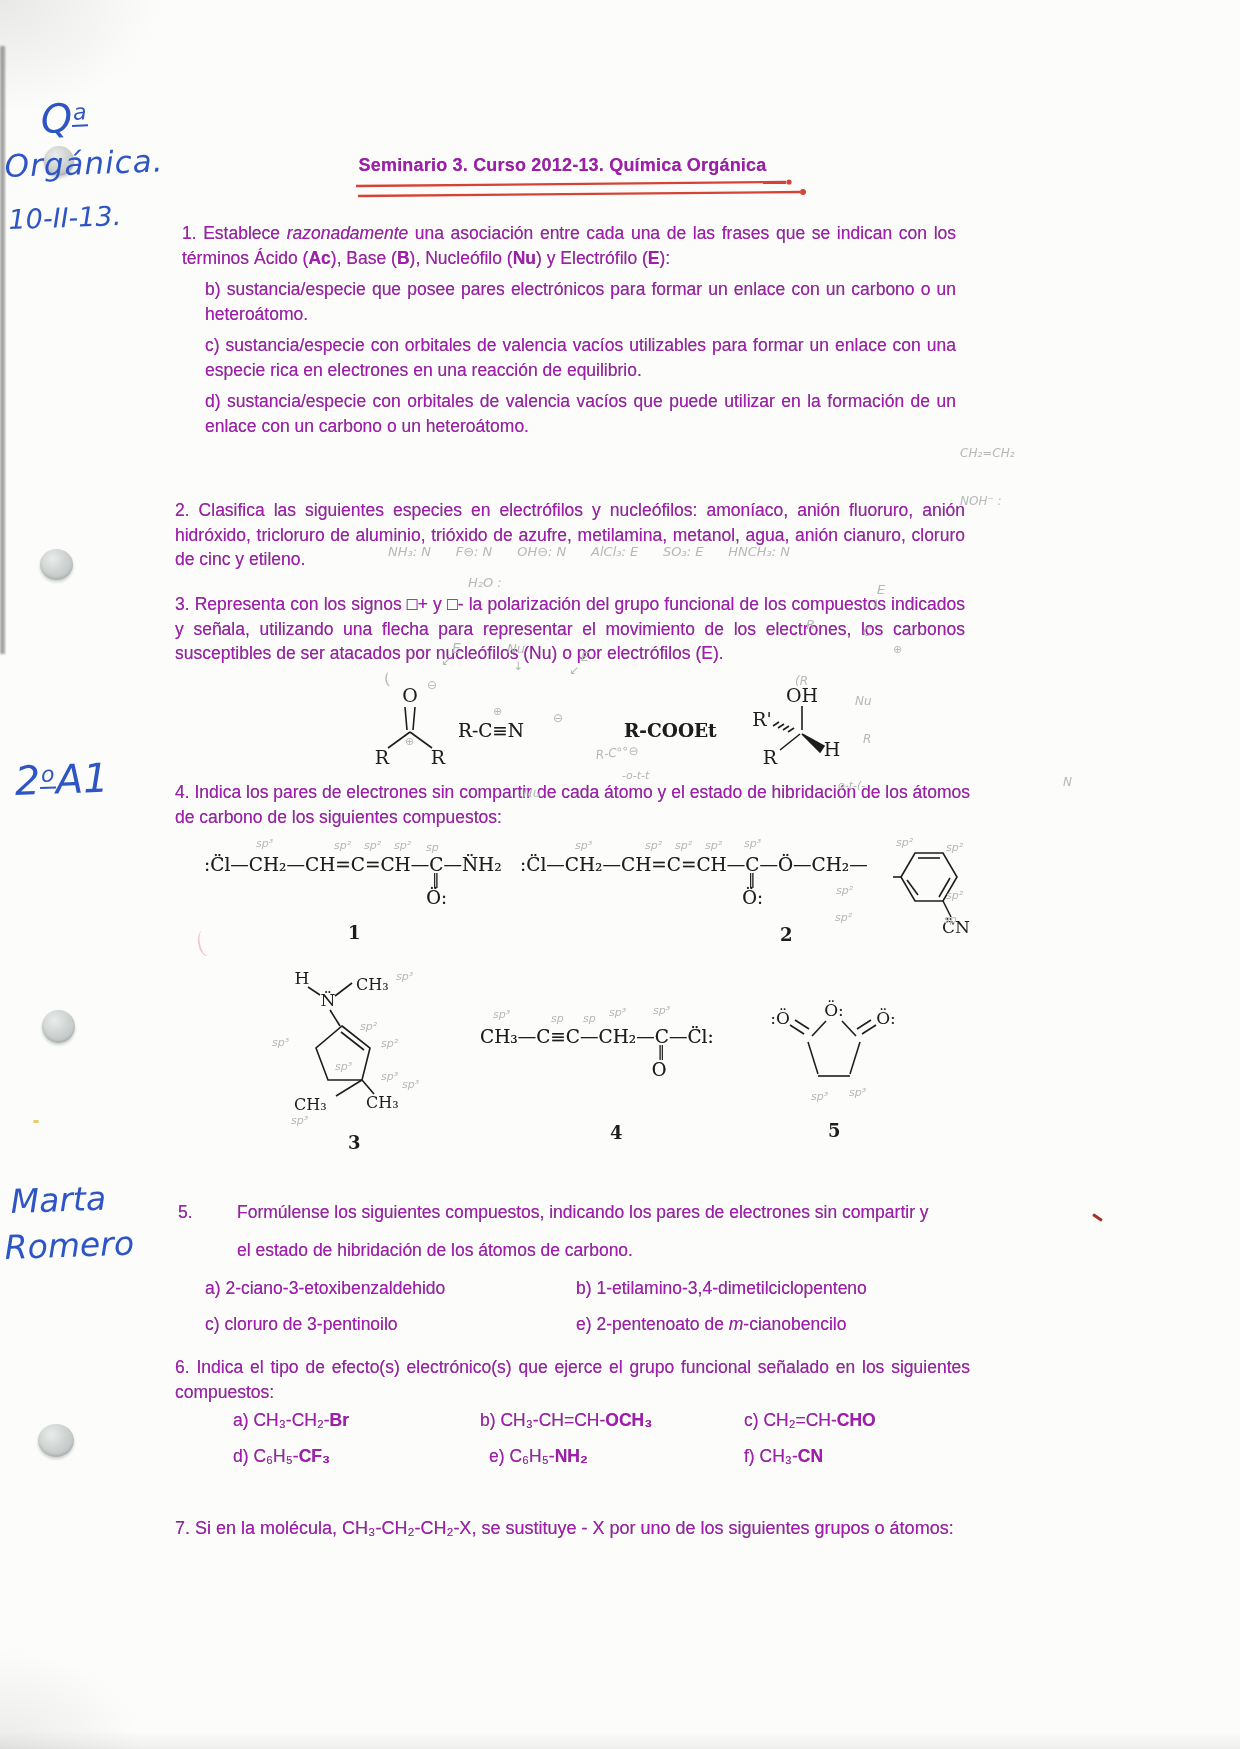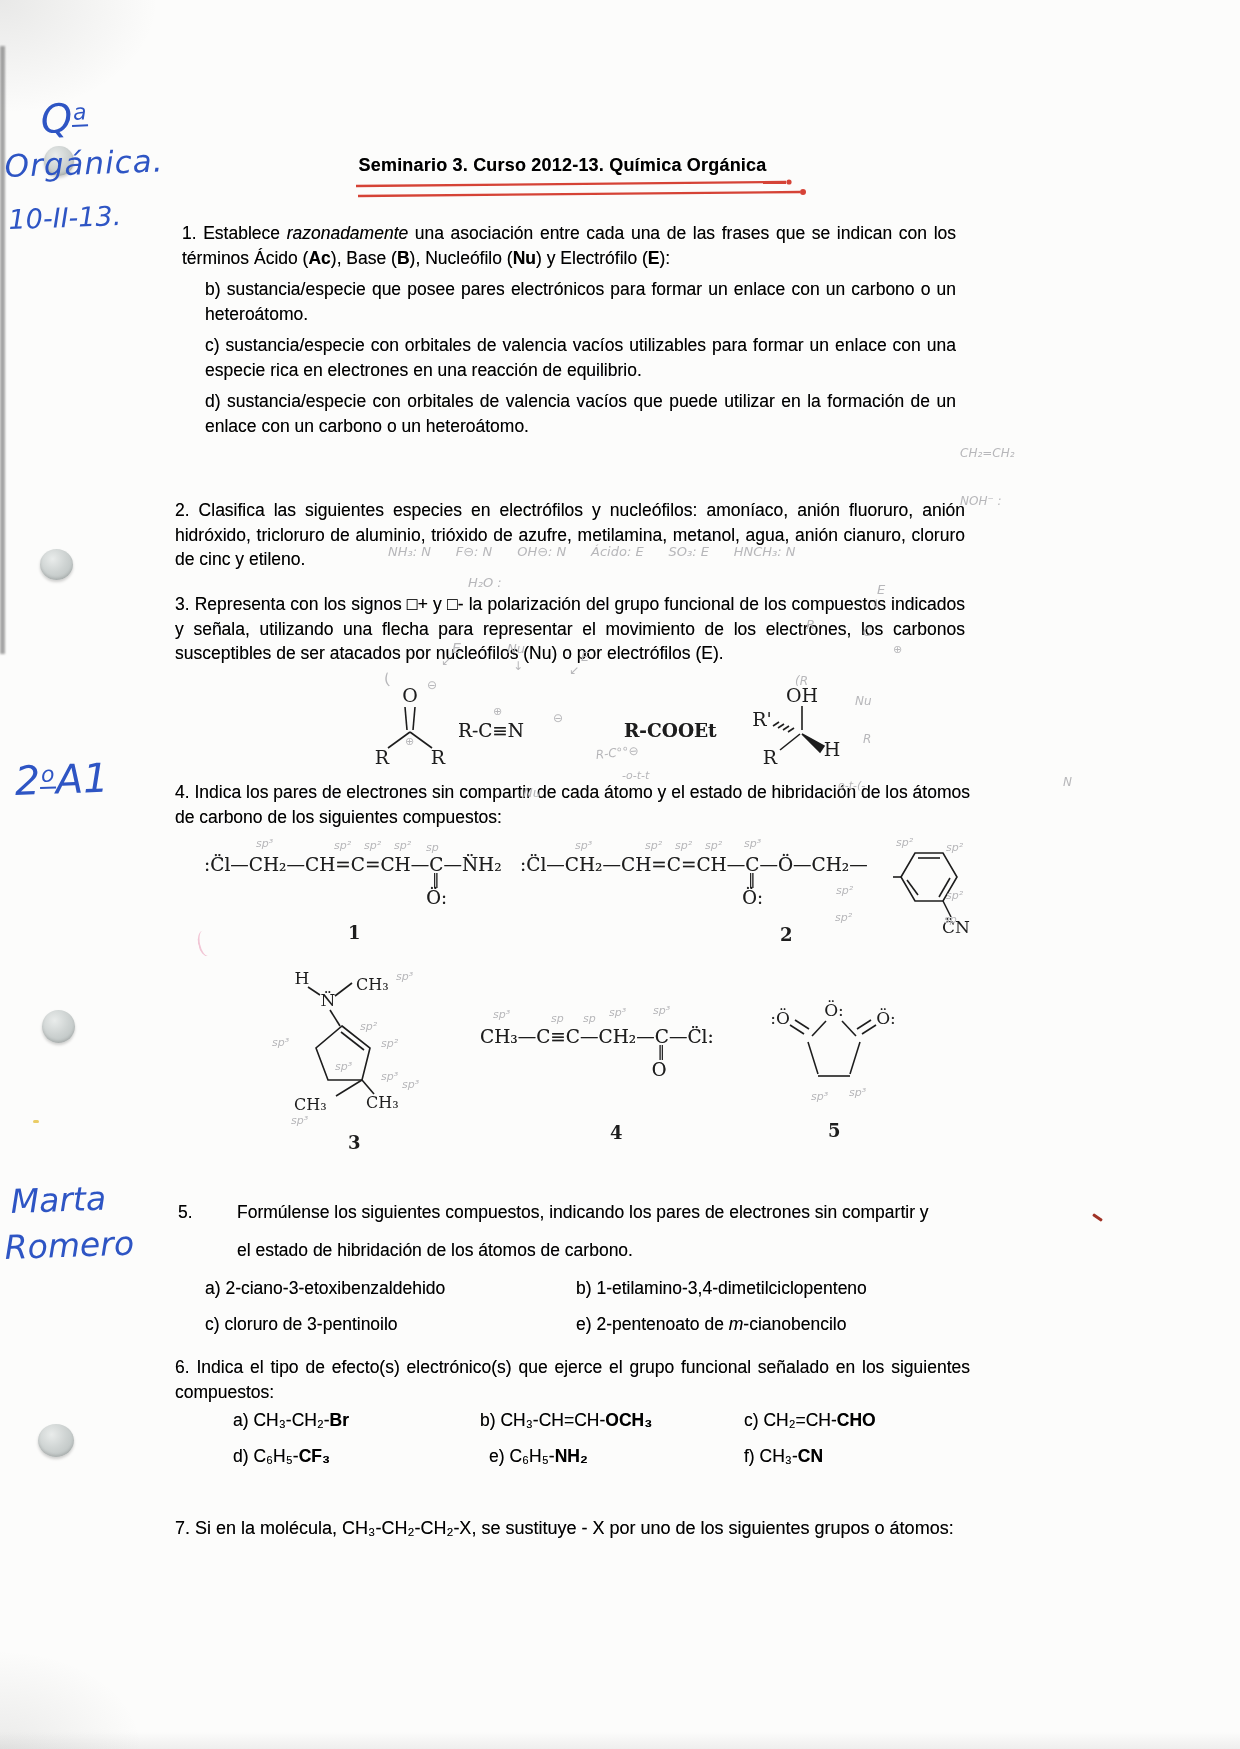--- a/index.html
+++ b/index.html
@@ -1,19 +1,19 @@
 <!DOCTYPE html>
 <html><head>
 <meta charset="utf-8">
 <style>
   html,body{margin:0;padding:0;background:#9a9a9a;}
   .page{position:relative;width:1240px;height:1749px;background:#fcfcfb;overflow:hidden;
         font-family:"Liberation Sans","DejaVu Sans",sans-serif;}
   .abs{position:absolute;}
-  .print{color:#000000;text-shadow:0 0 .5px rgba(36,36,36,.55);font-size:17.5px;line-height:24.5px;}
+  .print{color:#a21caf;text-shadow:0 0 .5px rgba(36,36,36,.55);font-size:17.5px;line-height:24.5px;}
   .just{text-align:justify;}
   .just p{margin:7px;}
   .just p.item{margin-left:30px;}
   .b{font-weight:bold;}
   .i{font-style:italic;}
   .title{font-weight:bold;font-size:18px;text-align:center;letter-spacing:.2px;}
   
   .hand{color:#2e55c4;font-style:italic;font-family:"DejaVu Sans",sans-serif;transform:rotate(-2deg);
         transform-origin:left top;white-space:nowrap;}
   .hand .sup{font-size:.55em;vertical-align:.55em;border-bottom:2px solid #2e55c4;padding:0 1px;}
@@ -178,21 +178,21 @@
   <div class="abs print" style="left:233px;top:1408px;"><span>a) CH₃-CH₂-</span><span class="b">Br</span></div>
   <div class="abs print" style="left:480px;top:1408px;"><span>b) CH₃-CH=CH-</span><span class="b">OCH₃</span></div>
   <div class="abs print" style="left:744px;top:1408px;"><span>c) CH₂=CH-</span><span class="b">CHO</span></div>
   <div class="abs print" style="left:233px;top:1444px;"><span>d) C₆H₅-</span><span class="b">CF₃</span></div>
   <div class="abs print" style="left:489px;top:1444px;"><span>e) C₆H₅-</span><span class="b">NH₂</span></div>
   <div class="abs print" style="left:744px;top:1444px;"><span>f) CH₃-</span><span class="b">CN</span></div>
 
   <div class="abs print just" style="left:175px;top:1515px;width:810px;font-size:18px;line-height:27px;">7. Si en la molécula, CH₃-CH₂-CH₂-X, se sustituye - X por uno de los siguientes grupos o átomos:</div>
 
   <div class="abs" style="left:0;top:0;width:1240px;height:1749px;">
-      <span class="pencil" style="left: 388px; top: 544px; font-size: 13px;">NH₃: N      F⊖: N      OH⊖: N      Ácido: E      SO₃: E      HNCH₃: N</span>
+      <span class="pencil" style="left: 388px; top: 544px; font-size: 13px;">NH₃: N      F⊖: N      OH⊖: N      AlCl₃: E      SO₃: E      HNCH₃: N</span>
       <span class="pencil" style="left: 468px; top: 575px; font-size: 13px;">H₂O :</span>
       <span class="pencil" style="left: 960px; top: 446px; font-size: 12px;">CH₂=CH₂</span>
       <span class="pencil" style="left: 960px; top: 494px; font-size: 12px;">NOH⁻ :</span>
       <span class="pencil" style="left: 452px; top: 640px; font-size: 14px;">E</span>
       <span class="pencil" style="left: 441px; top: 654px; font-size: 12px;">↙</span>
       <span class="pencil" style="left: 381px; top: 672px; font-size: 15px; transform: rotate(-20deg);">(</span>
       <span class="pencil" style="left: 427px; top: 678px; font-size: 12px;">⊖</span>
       <span class="pencil" style="left: 405px; top: 735px; font-size: 11px;">⊕</span>
       <span class="pencil" style="left: 507px; top: 641px; font-size: 13px;">Nu</span>
       <span class="pencil" style="left: 513px; top: 659px; font-size: 12px;">↓</span>

